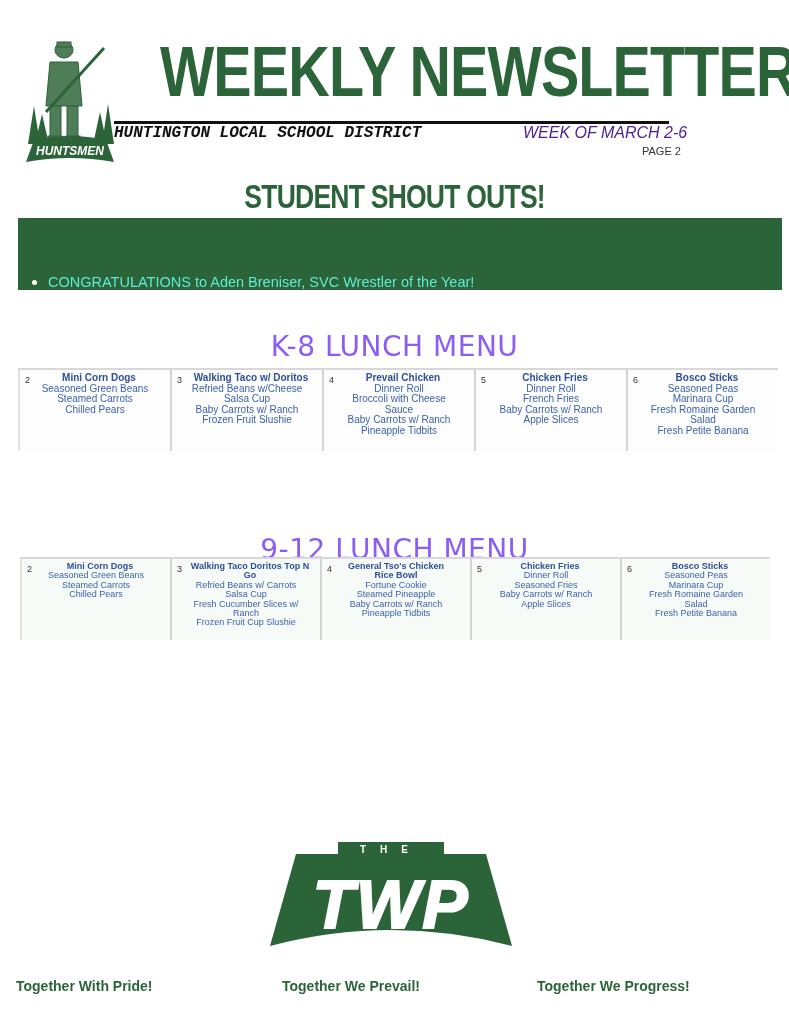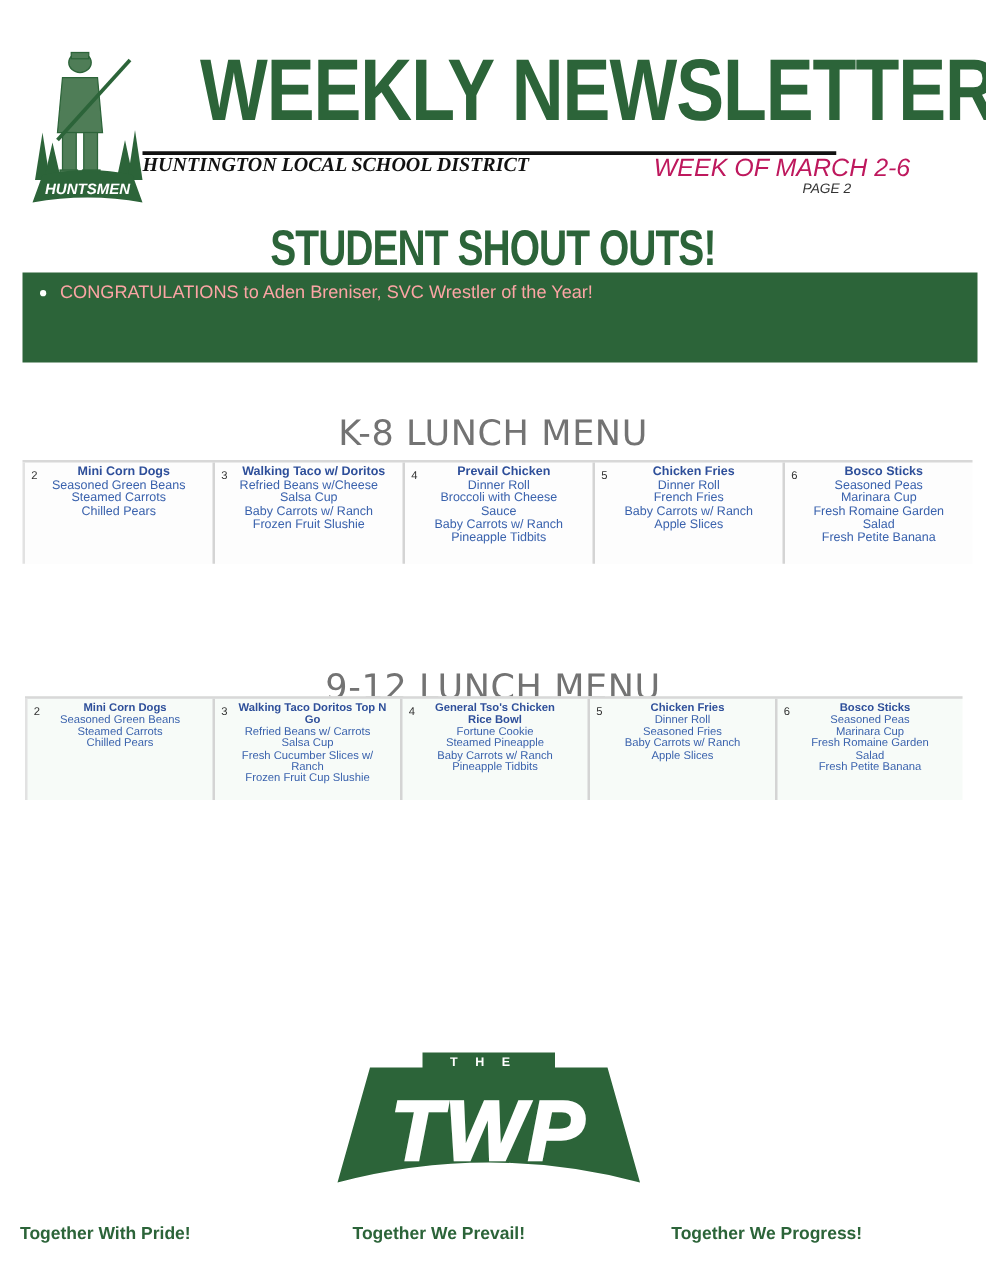--- a/index.html
+++ b/index.html
@@ -11,59 +11,59 @@
     .title {
       position: absolute; left: 160px; top: 36px; width: 480px; height: 72px;
       font-family: "Liberation Sans", sans-serif; font-weight: bold;
       font-size: 70px; line-height: 72px; color: #2c6439;
       letter-spacing: -1px; transform: scaleX(0.82); transform-origin: left center;
       white-space: nowrap;
     }
     .title-rule { position: absolute; left: 114px; top: 121px; width: 555px; height: 3px; background: #111; }
     .district {
       position: absolute; left: 114px; top: 124px;
-      font-family: Liberation Serif, serif; font-weight: bold; font-style: italic;
+      font-family: Liberation Mono, monospace; font-weight: bold; font-style: italic;
       font-size: 16px; color: #111; white-space: nowrap;
     }
     .week {
       position: absolute; left: 523px; top: 124px;
       font-family: "Liberation Sans", sans-serif; font-style: italic;
-      font-size: 20px; color: #be185d; white-space: nowrap;
+      font-size: 16px; color: #4c1d95; white-space: nowrap;
     }
     .page {
       position: absolute; left: 642px; top: 145px;
-      font-family: "Liberation Sans", sans-serif; font-style: italic;
+      font-family: "Liberation Sans", sans-serif; 
       font-size: 11px; color: #333;
     }
 
     .shout-title {
       position: absolute; left: 0; width: 789px; top: 177px; text-align: center;
-      font-family: "Liberation Sans", sans-serif; font-weight: bold; font-size: 40px;
+      font-family: "Liberation Sans", sans-serif; font-weight: bold; font-size: 34px;
       color: #2c6439; letter-spacing: -1px;
     }
     .shout-title span { display: inline-block; transform: scaleX(0.78); }
     .shout-box {
       position: absolute; left: 18px; top: 218px; width: 764px; height: 72px;
       background: #2c6439; padding: 6px 12px;
     }
     .shout-box ul { list-style: none; }
     .shout-box li {
-      font-family: "Liberation Sans", sans-serif; color: #fca5a5;
-      font-size: 14.5px; line-height: 21px; white-space: nowrap; position: relative; padding-left: 18px;
+      font-family: "Liberation Sans", sans-serif; color: #5eead4;
+      font-size: 14.5px; line-height: 21px; white-space: nowrap; position: relative; padding-left: 18px; margin-top: 48px;
     }
     .shout-box li::before {
       content: ""; position: absolute; left: 2px; top: 8px; width: 5px; height: 5px;
       border-radius: 50%; background: #fff;
     }
     sup { font-size: 9px; vertical-align: super; line-height: 0; }
 
     .menu-title {
       position: absolute; left: 0; width: 789px; text-align: center;
       font-family: "DejaVu Sans", sans-serif; font-weight: normal;
-      font-size: 28px; color: #737373; letter-spacing: 0.5px;
+      font-size: 28px; color: #8b5cf6; letter-spacing: 0.5px;
     }
     .menu-title.k8 { top: 330px; }
     .menu-title.hs { top: 533px; }
 
     .menu-table {
       position: absolute; display: flex;
       border-top: 2px solid #d8d8d8;
     }
     .menu-table.k8 { left: 18px; top: 368px; width: 760px; height: 83px; background: #fdfdfd; }
     .menu-table.hs { left: 20px; top: 557px; width: 750px; height: 83px; background: #f7fbf8; }

